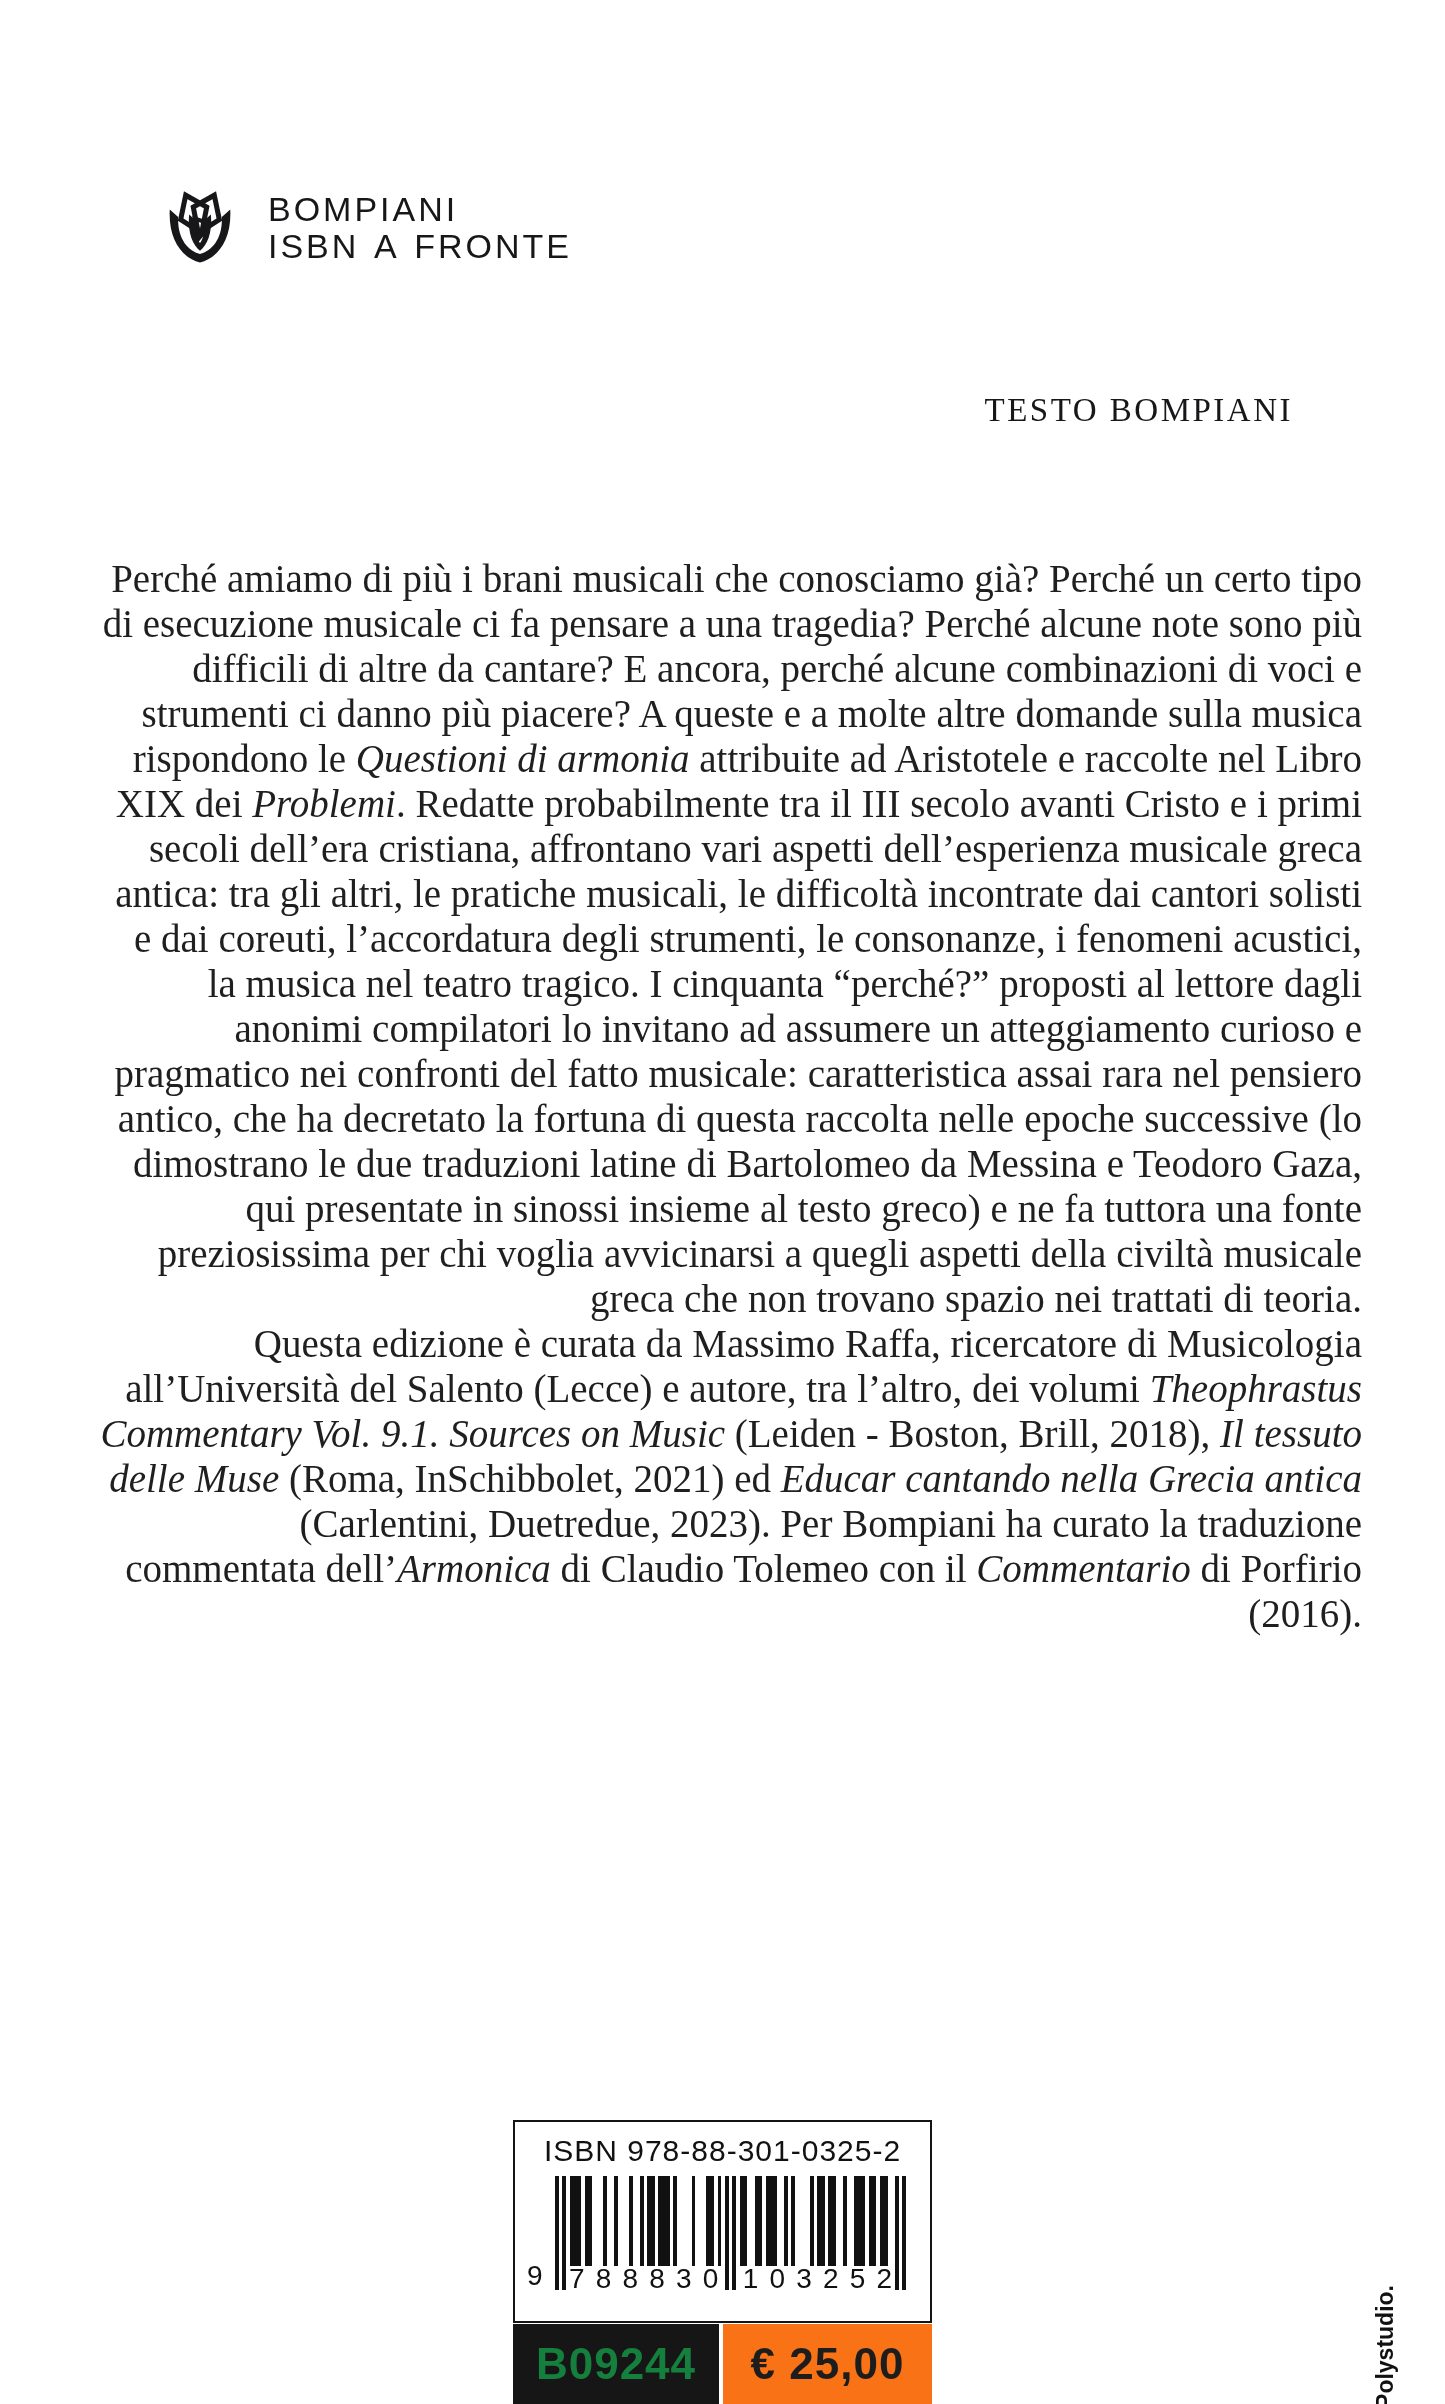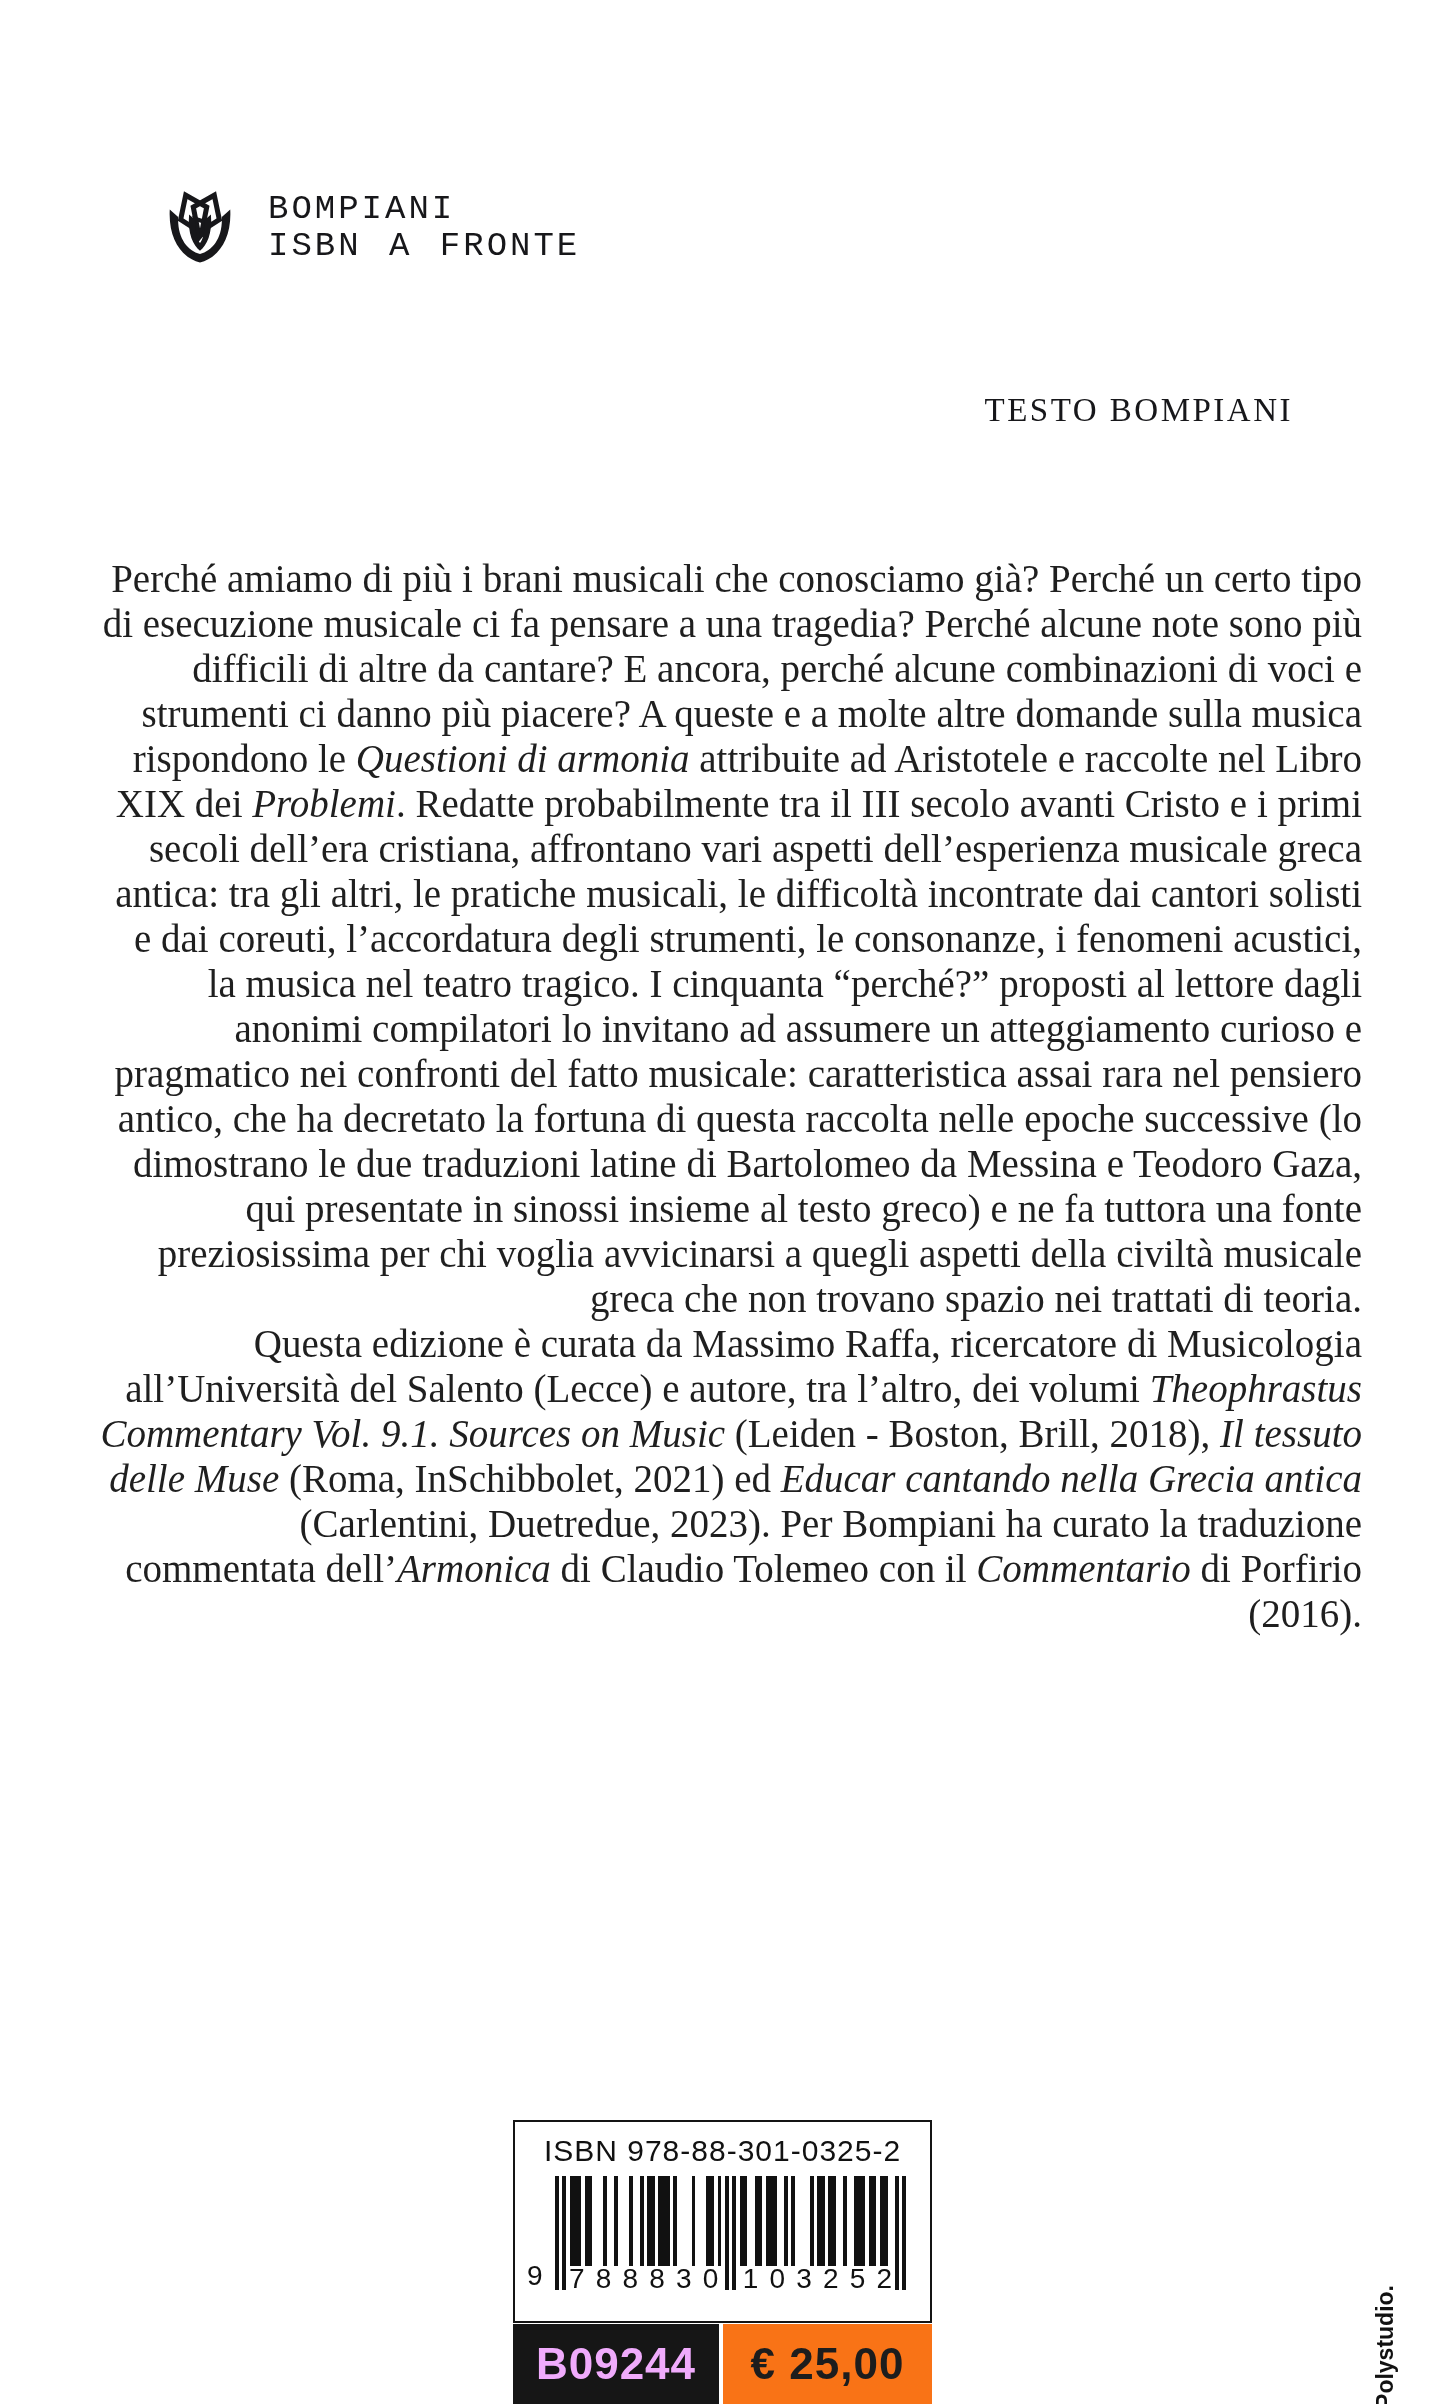--- a/index.html
+++ b/index.html
@@ -13,21 +13,21 @@
     font-family:"Liberation Serif", serif;
     color:#1c1c1c;
   }
   
   .brand{
     position:absolute;left:156px;top:186px;
     display:flex;align-items:center;gap:24px;
   }
   .brand .mark{width:88px;height:84px;flex:0 0 auto;}
   .brand-text{
-    font-family:Liberation Mono, monospace;
+    font-family:Liberation Sans, sans-serif;
     font-size:34px;line-height:37px;
     letter-spacing:3px;color:#17171a;
     white-space:nowrap;
   }
   .brand-text .l2{word-spacing:4px;}
   
   .badge{
     position:absolute;top:392px;right:152px;
     font-size:33px;letter-spacing:2.5px;
     color:#17171a;white-space:nowrap;
@@ -85,21 +85,21 @@
   .digit-group.g2{left:53.5%;width:42.5%;}
   
   .footer-bar{
     position:absolute;left:513px;top:2324px;
     width:419px;height:80px;
     display:flex;
     font-family:"Liberation Sans", sans-serif;
     font-weight:bold;font-size:44px;
   }
   .code-box{
-    width:206px;background:#161616;color:#f0abfc;
+    width:206px;background:#161616;color:#15803d;
     display:flex;align-items:center;justify-content:center;
     letter-spacing:1px;
   }
   .price-box{
     flex:1;margin-left:4px;background:#f97316;color:#1d1d1d;
     display:flex;align-items:center;justify-content:center;
     letter-spacing:1px;
   }
   
   .credit{

